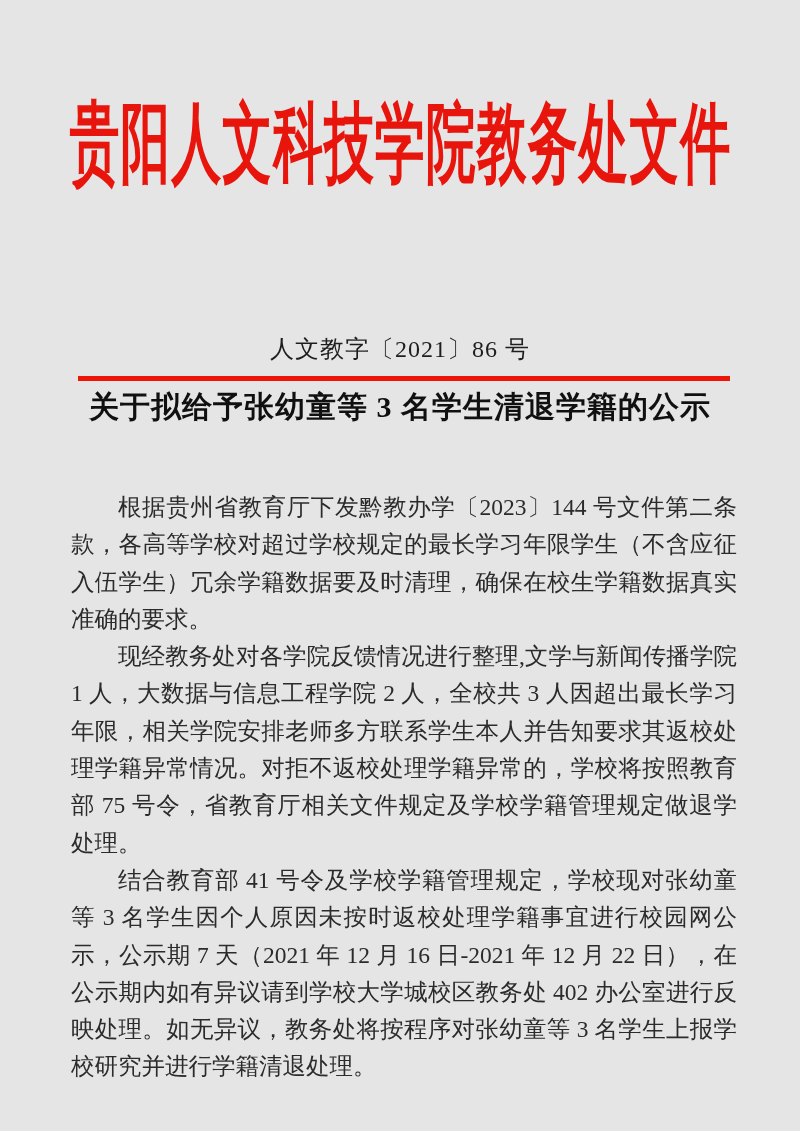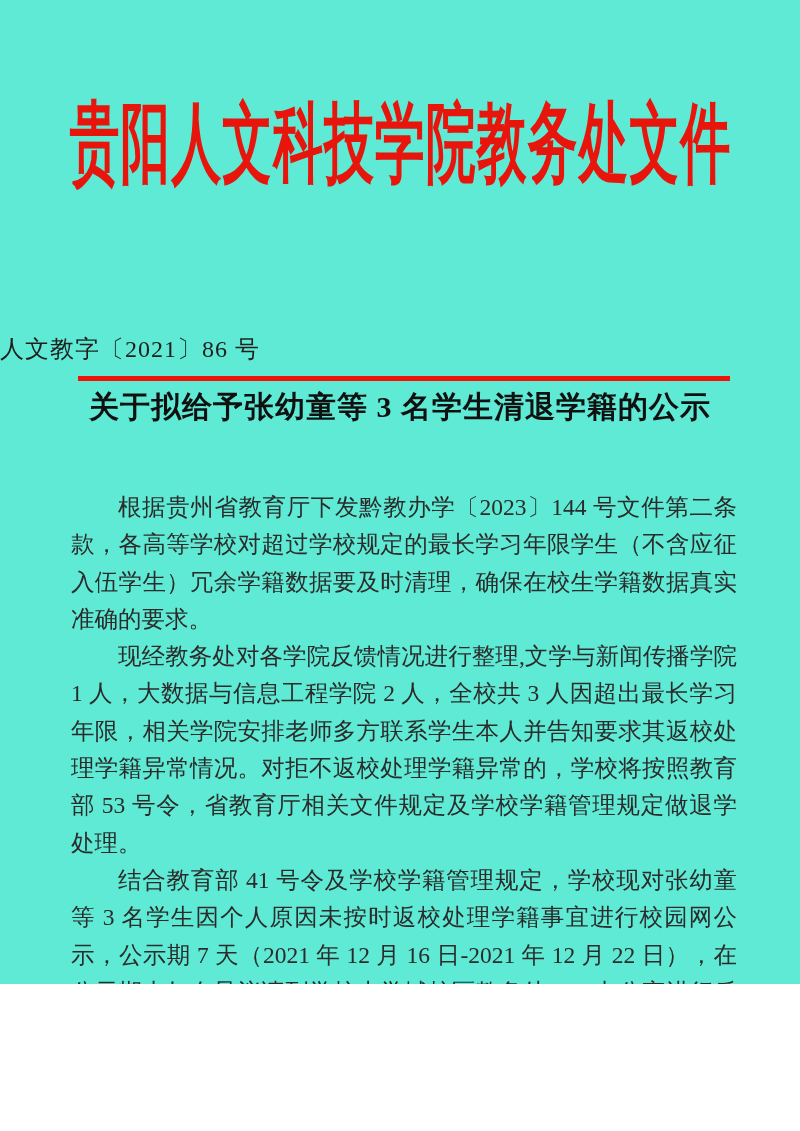--- a/index.html
+++ b/index.html
@@ -8,22 +8,22 @@
     background: #ffffff;
   }
   body {
     width: 800px;
     height: 1131px;
     font-family: "Liberation Serif", "DejaVu Serif", serif;
   }
   .page {
     position: relative;
     width: 800px;
-    height: 984px;
-    background: #5eead4;
+    height: 1131px;
+    background: #e5e5e5;
     overflow: hidden;
   }
   
   .header-wrap {
     position: absolute;
     top: 96px;
     left: 0;
     width: 800px;
     height: 94px;
     display: flex;
@@ -40,20 +40,21 @@
     transform: scale(0.585, 1.03);
     transform-origin: center center;
     line-height: 1;
   }
   
   .doc-number {
     position: absolute;
     top: 334px;
     left: 0;
     width: 800px;
+    text-align: center;
     font-size: 24px;
     color: #1e1e1e;
     letter-spacing: 1px;
     line-height: 30px;
   }
   
   .red-line {
     position: absolute;
     top: 376px;
     left: 78px;
@@ -101,17 +102,17 @@
   </div>
 
   <div class="doc-number">人文教字〔2021〕86 号</div>
 
   <div class="red-line"></div>
 
   <div class="doc-title">关于拟给予张幼童等 3 名学生清退学籍的公示</div>
 
   <div class="body-text">
     <p>根据贵州省教育厅下发黔教办学〔2023〕144 号文件第二条款，各高等学校对超过学校规定的最长学习年限学生（不含应征入伍学生）冗余学籍数据要及时清理，确保在校生学籍数据真实准确的要求。</p>
-    <p>现经教务处对各学院反馈情况进行整理,文学与新闻传播学院 1 人，大数据与信息工程学院 2 人，全校共 3 人因超出最长学习年限，相关学院安排老师多方联系学生本人并告知要求其返校处理学籍异常情况。对拒不返校处理学籍异常的，学校将按照教育部 53 号令，省教育厅相关文件规定及学校学籍管理规定做退学处理。</p>
+    <p>现经教务处对各学院反馈情况进行整理,文学与新闻传播学院 1 人，大数据与信息工程学院 2 人，全校共 3 人因超出最长学习年限，相关学院安排老师多方联系学生本人并告知要求其返校处理学籍异常情况。对拒不返校处理学籍异常的，学校将按照教育部 75 号令，省教育厅相关文件规定及学校学籍管理规定做退学处理。</p>
     <p>结合教育部 41 号令及学校学籍管理规定，学校现对张幼童等 3 名学生因个人原因未按时返校处理学籍事宜进行校园网公示，公示期 7 天（2021 年 12 月 16 日-2021 年 12 月 22 日），在公示期内如有异议请到学校大学城校区教务处 402 办公室进行反映处理。如无异议，教务处将按程序对张幼童等 3 名学生上报学校研究并进行学籍清退处理。</p>
   </div>
 
 </div>
 
 </body></html>

